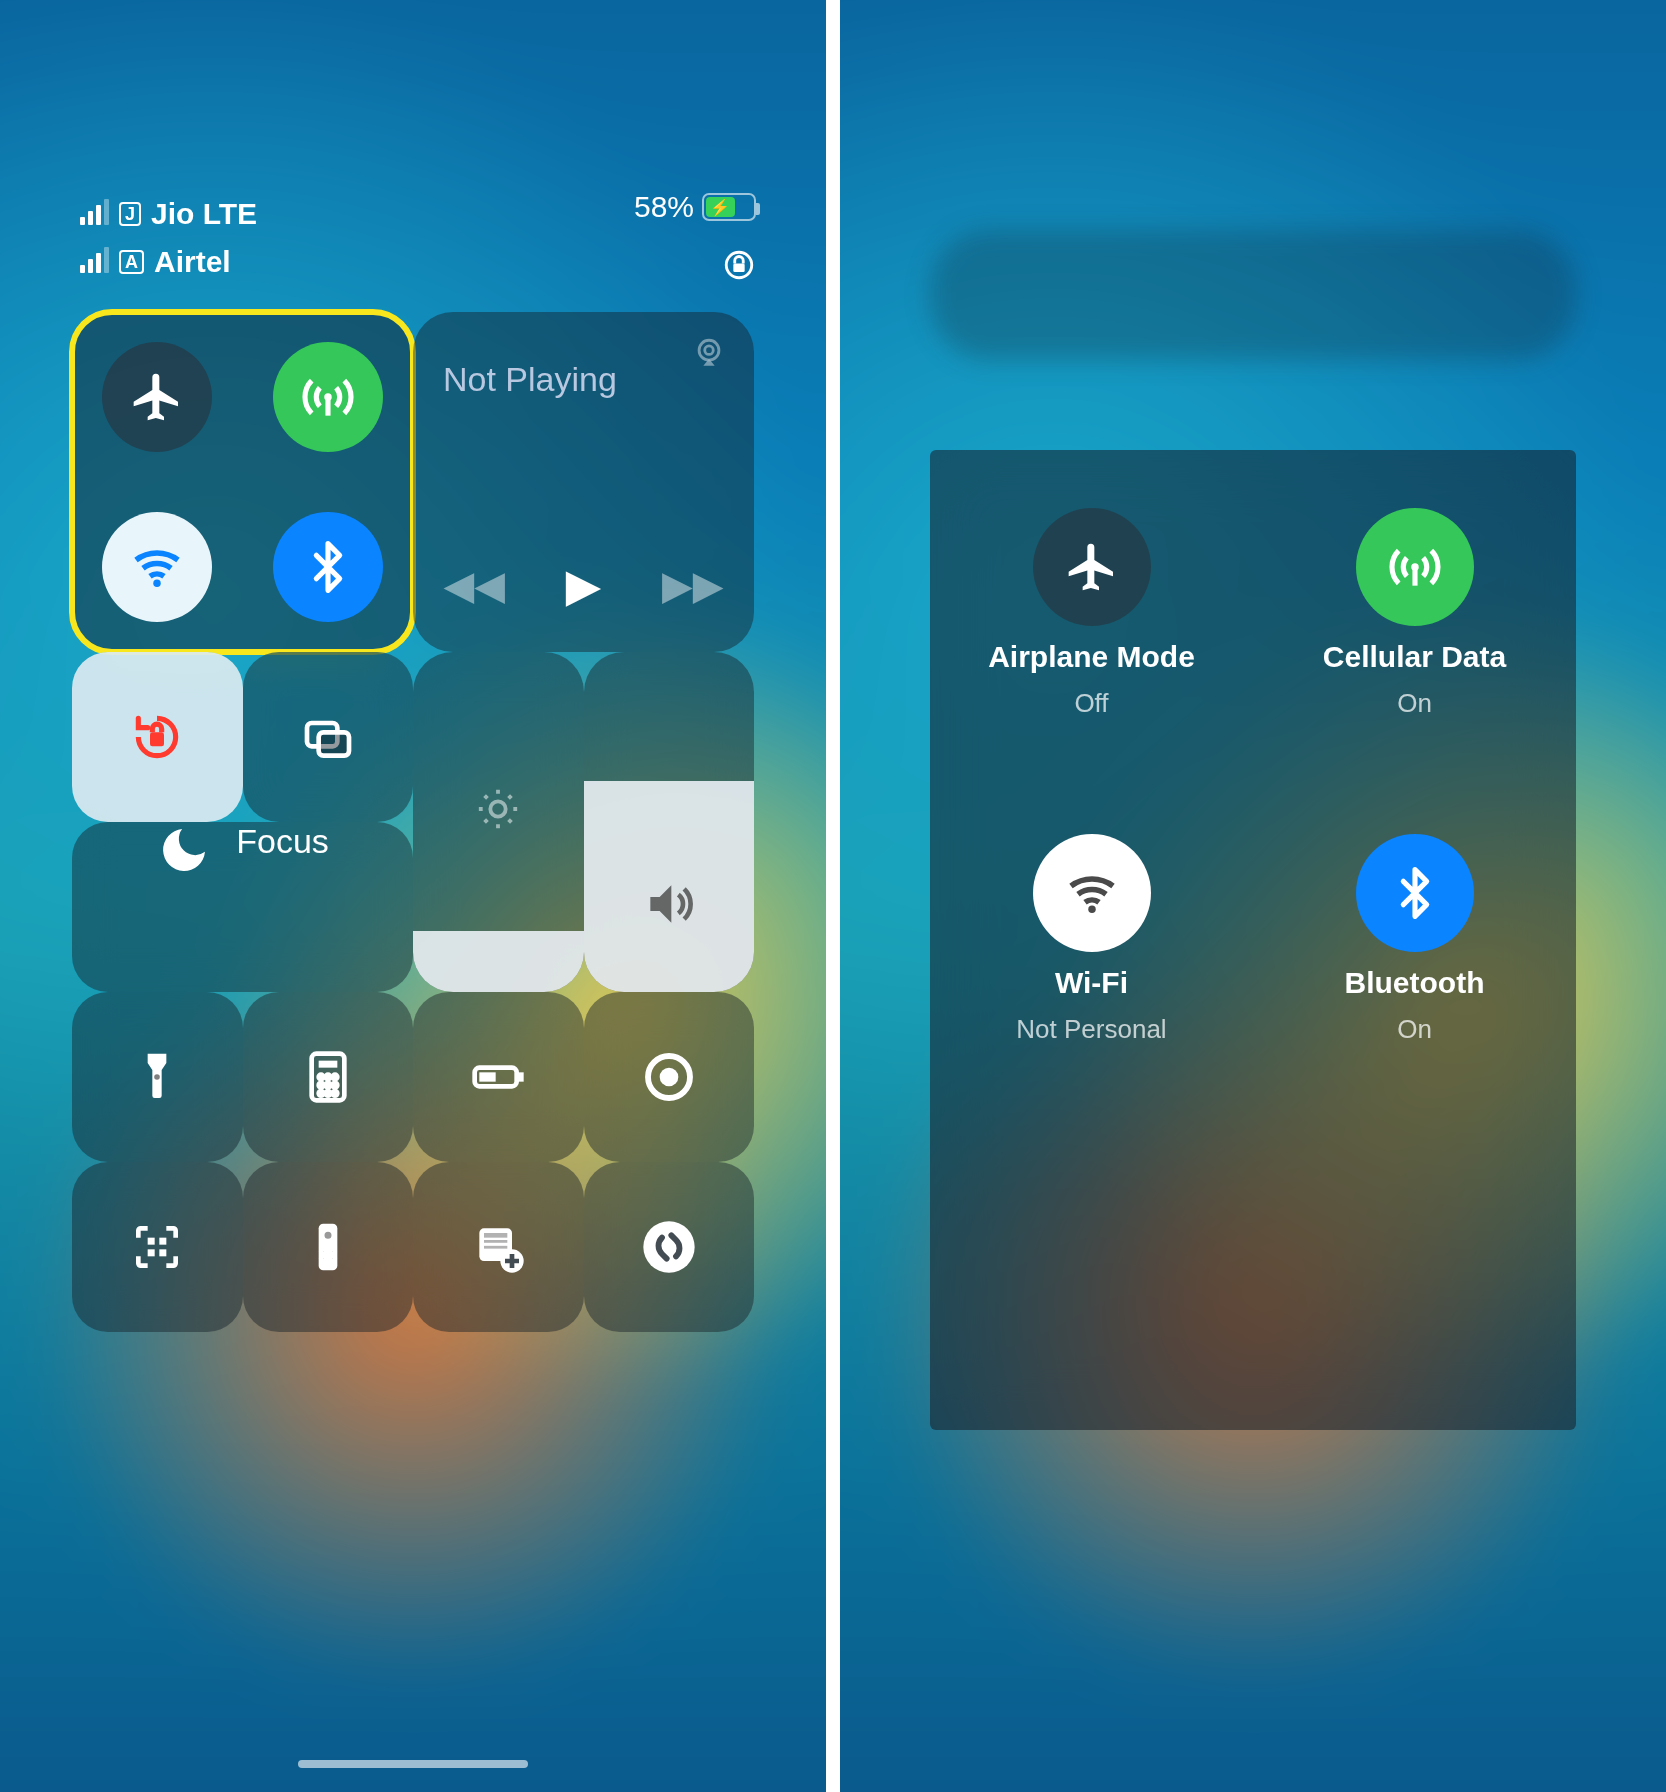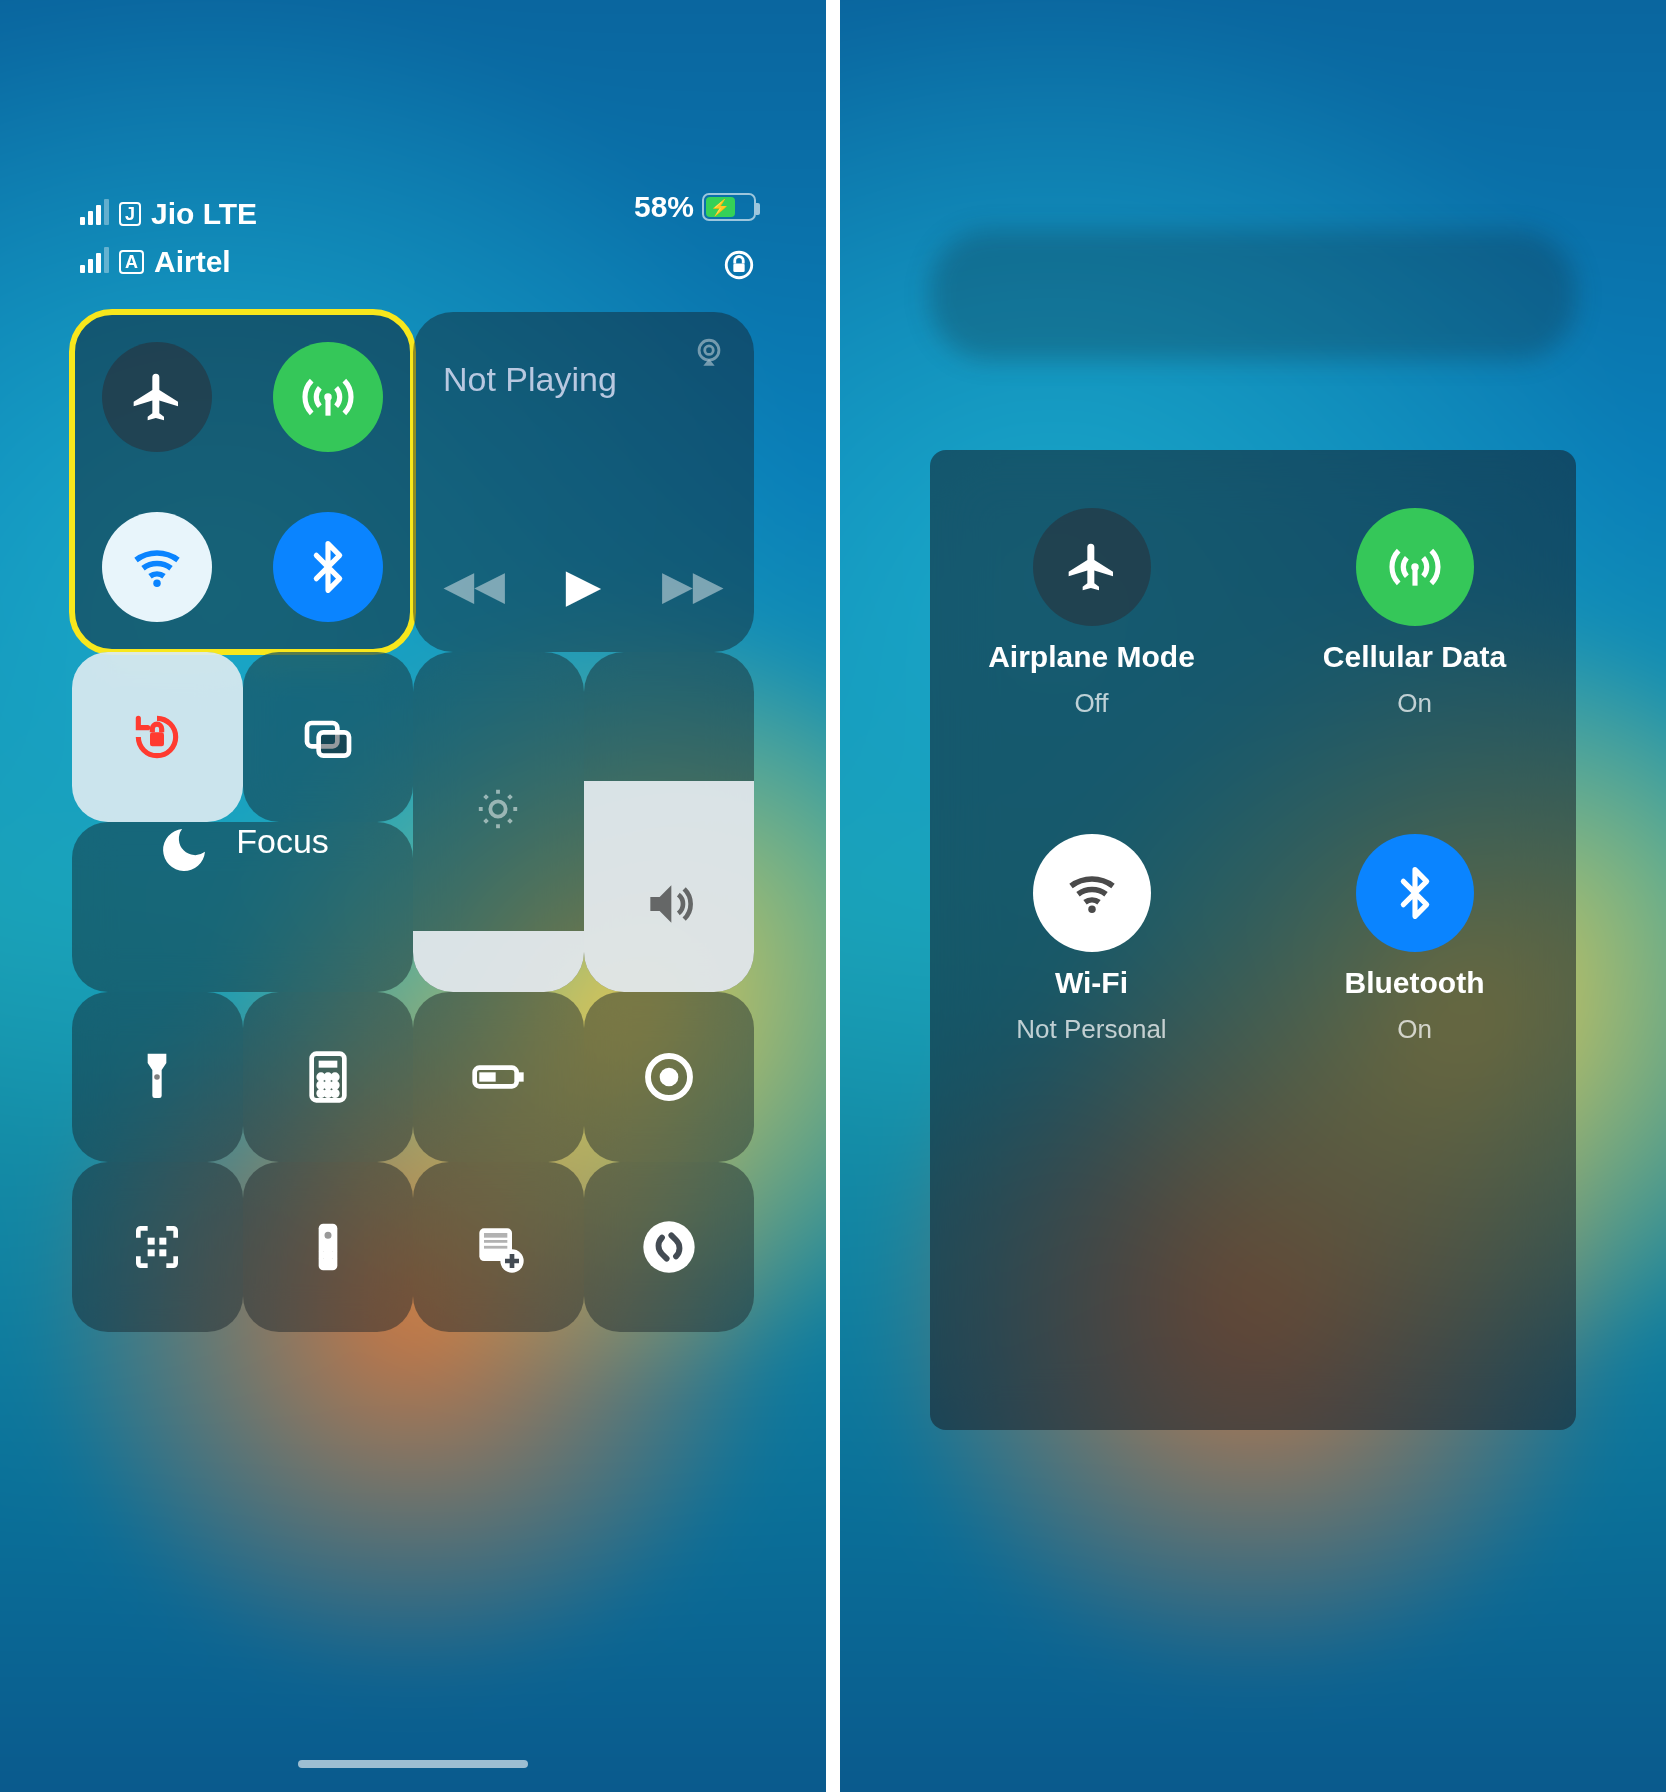--- a/index.html
+++ b/index.html
@@ -30,21 +30,21 @@
     transform: scale(1.1);
   }
   .content { position: relative; z-index: 1; width: 100%; height: 100%; }
 
   
   .status {
     position: absolute; top: 190px; left: 80px; right: 80px;
     color: #fff; font-size: 30px; font-weight: 600;
   }
   .status-row { display: flex; align-items: center; gap: 10px; height: 48px; }
-  .status-right { position: absolute; top: 190px; right: 70px; display: flex; align-items: center; gap: 8px; color:#fff; font-size:30px; font-weight:700;}
+  .status-right { position: absolute; top: 190px; right: 70px; display: flex; align-items: center; gap: 8px; color:#fff; font-size:30px; font-weight:400;}
   .sig { display: inline-flex; gap: 3px; align-items: flex-end; height: 22px; }
   .sig i { width: 5px; background:#fff; border-radius:1px; }
   .sig i:nth-child(1){height:8px} .sig i:nth-child(2){height:14px} .sig i:nth-child(3){height:20px} .sig i:nth-child(4){height:26px; background:rgba(255,255,255,.35)}
   .simbox { border:2px solid #fff; border-radius:4px; font-size:18px; padding:0 4px; line-height:20px; }
   .batt { width:54px; height:28px; border:2px solid rgba(255,255,255,.6); border-radius:7px; position:relative; }
   .batt::after { content:""; position:absolute; right:-6px; top:8px; width:4px; height:12px; background:rgba(255,255,255,.6); border-radius:0 2px 2px 0; }
   .batt .fill { position:absolute; left:2px; top:2px; bottom:2px; width:58%; background:#35d158; border-radius:4px; display:flex; align-items:center; justify-content:center;}
   .batt .bolt { color:#fff; font-size:16px; }
   .lock-rot { position:absolute; top:248px; right:70px; }
 
@@ -101,21 +101,21 @@
   .slider.vol .sicon { color:rgba(50,50,50,.7); margin-bottom:60px;}
 
   .focus-row { grid-column: span 2; display:flex; align-items:flex-start; padding:0 34px; gap:24px; font-size:34px; font-weight:500;}
 
   .home-ind { position:absolute; bottom:24px; left:50%; transform:translateX(-50%); width:230px; height:8px; border-radius:4px; background:rgba(255,255,255,.6);}
 
   
   .exp-card {
     position:absolute; top:450px; left:90px; right:90px; height:980px;
     background: rgba(20,30,40,.55);
-    border-radius:16px;
+    border-radius:6px;
     display:grid; grid-template-columns:1fr 1fr; grid-template-rows:1fr 1fr 1fr;
     backdrop-filter: blur(30px);
   }
   .exp-item { display:flex; flex-direction:column; align-items:center; justify-content:center; gap:14px; color:#fff; position:relative;}
   .exp-item .circ { width:118px; height:118px; border-radius:60px; }
   .exp-label { font-size:30px; font-weight:600; text-align:center;}
   .exp-sub   { font-size:26px; font-weight:400; color:rgba(255,255,255,.72); text-align:center;}
   .hl-green { outline:6px solid #2ee84a; outline-offset:-8px; border-radius:20px; margin:8px; }
 
   .blur-top { position:absolute; top:230px; left:90px; right:90px; height:130px; background:rgba(20,30,40,.25); border-radius:60px; filter:blur(12px);}

